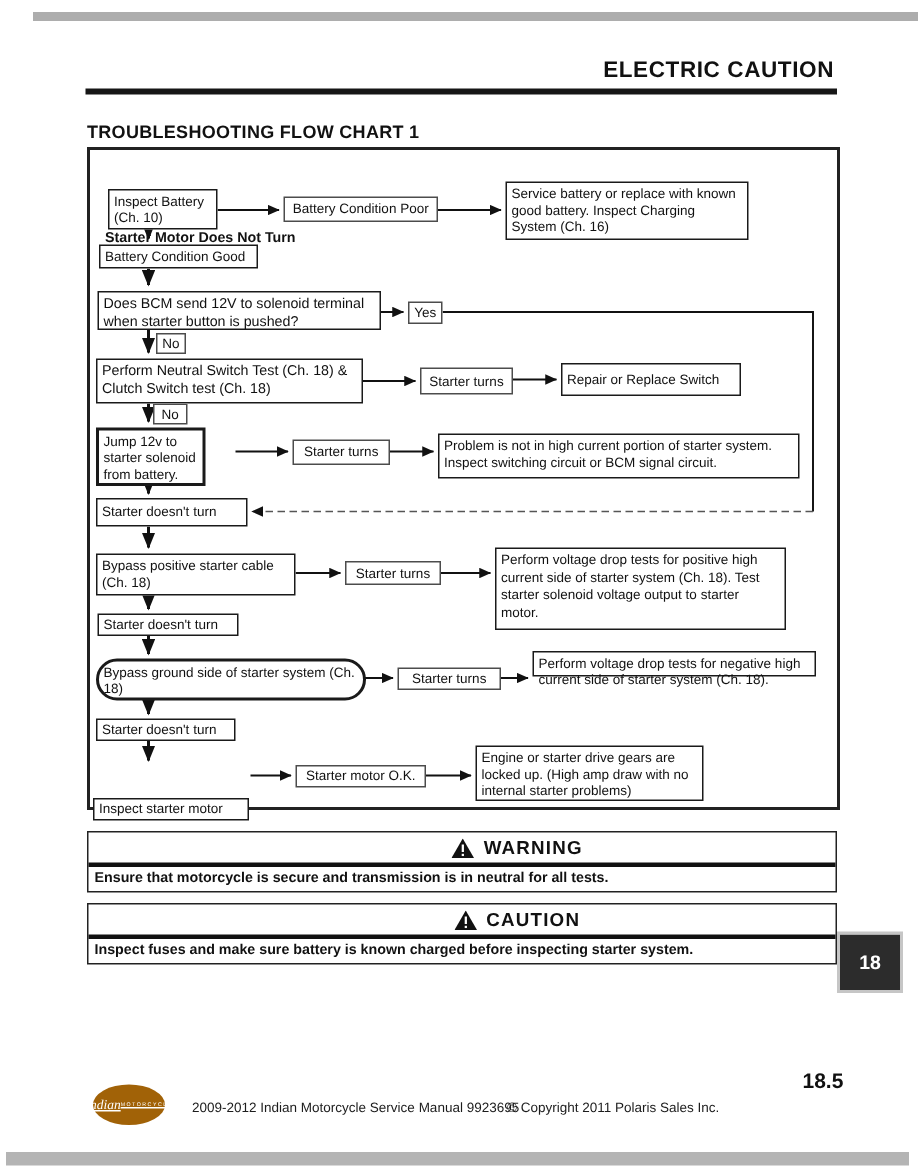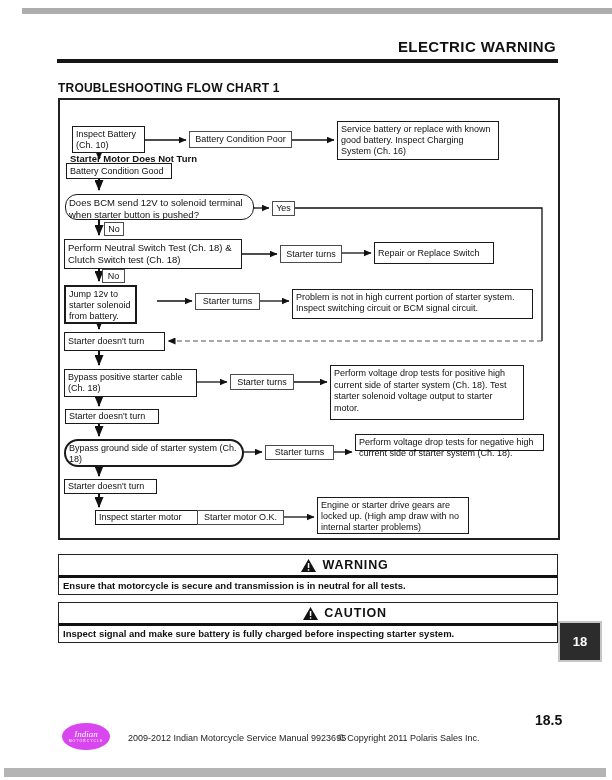--- a/index.html
+++ b/index.html
@@ -25,37 +25,37 @@
   .notice{position:absolute;left:58px;width:500px;border:1.5px solid #222;box-sizing:border-box;background:#fff;}
   .notice-header{height:20px;display:flex;align-items:center;gap:6px;padding-left:74px;
                  border-bottom:3.5px solid #111;font-size:12.5px;font-weight:bold;letter-spacing:.8px;justify-content:center;}
   .notice-body{padding:2px 4px 3px 4px;font-size:9.5px;font-weight:bold;}
   .warn-icon{width:15px;height:13px;display:inline-block;}
 
   .chapter-tab{position:absolute;left:560px;top:623px;width:40px;height:37px;background:#2c2c2c;
                outline:2px solid #c6c6c6;color:#fff;font-size:13px;font-weight:bold;
                display:flex;align-items:center;justify-content:center;}
 
-  .logo{position:absolute;left:62px;top:723px;width:48px;height:27px;background:#d946ef;border-radius:50%;
-        display:flex;flex-direction:column;align-items:center;justify-content:center;color:#fff;}
+  .logo{position:absolute;left:62px;top:723px;width:48px;height:27px;background:#a16207;border-radius:50%;
+        display:flex;align-items:center;justify-content:center;color:#fff;text-decoration:underline;}
   .logo .script{font-family:"Liberation Serif",serif;font-style:italic;font-size:9px;line-height:1;}
   .logo .sub{font-size:3.5px;letter-spacing:1px;line-height:1.4;}
   .footer-text{position:absolute;top:733px;font-size:9px;color:#1c1c1c;}
   .footer-text.manual{left:128px;}
   .footer-text.copyright{left:338px;}
   .page-number{position:absolute;left:495px;top:712px;font-size:14px;font-weight:bold;margin-left:40px;}
 </style>
 </head>
 <body>
 
 <div class="page">
 
   <div class="scan-band top"></div>
 
-  <div class="header-title">ELECTRIC WARNING</div>
+  <div class="header-title">ELECTRIC CAUTION</div>
   <div class="header-rule"></div>
 
   <div class="section-title">TROUBLESHOOTING FLOW CHART 1</div>
 
   <div class="chart">
     <svg class="connectors" viewBox="0 0 498 438">
       <defs>
         <marker id="ah" markerUnits="userSpaceOnUse" markerWidth="8" markerHeight="7" refX="7.5" refY="3.5" orient="auto">
           <polygon points="0,0 8,3.5 0,7" fill="#111"></polygon>
         </marker>
@@ -92,40 +92,40 @@
       <path d="M39,367 V376" stroke="#111" stroke-width="2" fill="none" marker-end="url(#ahd)"></path>
       <path d="M39,394 V407" stroke="#111" stroke-width="2" fill="none" marker-end="url(#ahd)"></path>
     </svg>
 
     <div class="chart-title">Starter Motor Does Not Turn</div>
 
     <div class="node" style="left:12px;top:26px;width:73px;height:27px;">Inspect Battery (Ch. 10)</div>
     <div class="node small" style="left:129px;top:31px;width:103px;height:17px;">Battery Condition Poor</div>
     <div class="node" style="left:277px;top:21px;width:162px;height:39px;">Service battery or replace with known good battery. Inspect Charging System (Ch. 16)</div>
     <div class="node vc" style="left:6px;top:63px;width:106px;height:16px;">Battery Condition Good</div>
-    <div class="node" style="left:5px;top:94px;width:189px;height:26px;font-size:9.5px;border-radius:12px;">Does BCM send 12V to solenoid terminal when starter button is pushed?</div>
+    <div class="node" style="left:5px;top:94px;width:189px;height:26px;font-size:9.5px;">Does BCM send 12V to solenoid terminal when starter button is pushed?</div>
     <div class="node small" style="left:212px;top:101px;width:23px;height:15px;">Yes</div>
     <div class="node small" style="left:44px;top:122px;width:20px;height:14px;">No</div>
     <div class="node" style="left:4px;top:139px;width:178px;height:30px;font-size:9.5px;">Perform Neutral Switch Test (Ch. 18) &amp; Clutch Switch test (Ch. 18)</div>
     <div class="node small" style="left:220px;top:145px;width:62px;height:18px;">Starter turns</div>
     <div class="node vc" style="left:314px;top:142px;width:120px;height:22px;">Repair or Replace Switch</div>
     <div class="node small" style="left:42px;top:169px;width:23px;height:14px;">No</div>
     <div class="node" style="left:4px;top:185px;width:73px;height:39px;border-width:2px;">Jump 12v to starter solenoid from battery.</div>
     <div class="node small" style="left:135px;top:193px;width:65px;height:17px;">Starter turns</div>
     <div class="node" style="left:232px;top:189px;width:241px;height:30px;">Problem is not in high current portion of starter system. Inspect switching circuit or BCM signal circuit.</div>
     <div class="node vc" style="left:4px;top:232px;width:101px;height:19px;">Starter doesn't turn</div>
     <div class="node" style="left:4px;top:269px;width:133px;height:28px;">Bypass positive starter cable (Ch. 18)</div>
     <div class="node small" style="left:170px;top:274px;width:64px;height:16px;">Starter turns</div>
     <div class="node" style="left:270px;top:265px;width:194px;height:55px;line-height:1.3;">Perform voltage drop tests for positive high current side of starter system (Ch. 18). Test starter solenoid voltage output to starter motor.</div>
     <div class="node vc" style="left:5px;top:309px;width:94px;height:15px;">Starter doesn't turn</div>
     <div class="node" style="left:4px;top:339px;width:180px;height:28px;border-width:2px;border-radius:14px;">Bypass ground side of starter system (Ch. 18)</div>
     <div class="node small" style="left:205px;top:345px;width:69px;height:15px;">Starter turns</div>
     <div class="node" style="left:295px;top:334px;width:189px;height:17px;">Perform voltage drop tests for negative high current side of starter system (Ch. 18).</div>
     <div class="node vc" style="left:4px;top:379px;width:93px;height:15px;">Starter doesn't turn</div>
-    <div class="node vc" style="left:2px;top:410px;width:104px;height:15px;margin-left:33px;">Inspect starter motor</div>
+    <div class="node vc" style="left:2px;top:432px;width:104px;height:15px;">Inspect starter motor</div>
     <div class="node small" style="left:137px;top:410px;width:87px;height:15px;">Starter motor O.K.</div>
     <div class="node" style="left:257px;top:397px;width:152px;height:37px;">Engine or starter drive gears are locked up. (High amp draw with no internal starter problems)</div>
   </div>
 
   <div class="notice" style="top:554px;">
     <div class="notice-header">
       <svg class="warn-icon" viewBox="0 0 15 13">
         <polygon points="7.5,0 15,13 0,13" fill="#111"></polygon>
         <rect x="6.8" y="4" width="1.5" height="5" fill="#fff"></rect>
         <rect x="6.8" y="10.2" width="1.5" height="1.5" fill="#fff"></rect>
@@ -137,21 +137,21 @@
 
   <div class="notice" style="top:602px;">
     <div class="notice-header">
       <svg class="warn-icon" viewBox="0 0 15 13">
         <polygon points="7.5,0 15,13 0,13" fill="#111"></polygon>
         <rect x="6.8" y="4" width="1.5" height="5" fill="#fff"></rect>
         <rect x="6.8" y="10.2" width="1.5" height="1.5" fill="#fff"></rect>
       </svg>
       <span>CAUTION</span>
     </div>
-    <div class="notice-body">Inspect signal and make sure battery is fully charged before inspecting starter system.</div>
+    <div class="notice-body">Inspect fuses and make sure battery is known charged before inspecting starter system.</div>
   </div>
 
   <div class="chapter-tab">18</div>
 
   <div class="logo">
     <span class="script">Indian</span>
     <span class="sub">MOTORCYCLE</span>
   </div>
   <div class="footer-text manual">2009-2012 Indian Motorcycle Service Manual 9923695</div>
   <div class="footer-text copyright">© Copyright 2011 Polaris Sales Inc.</div>

